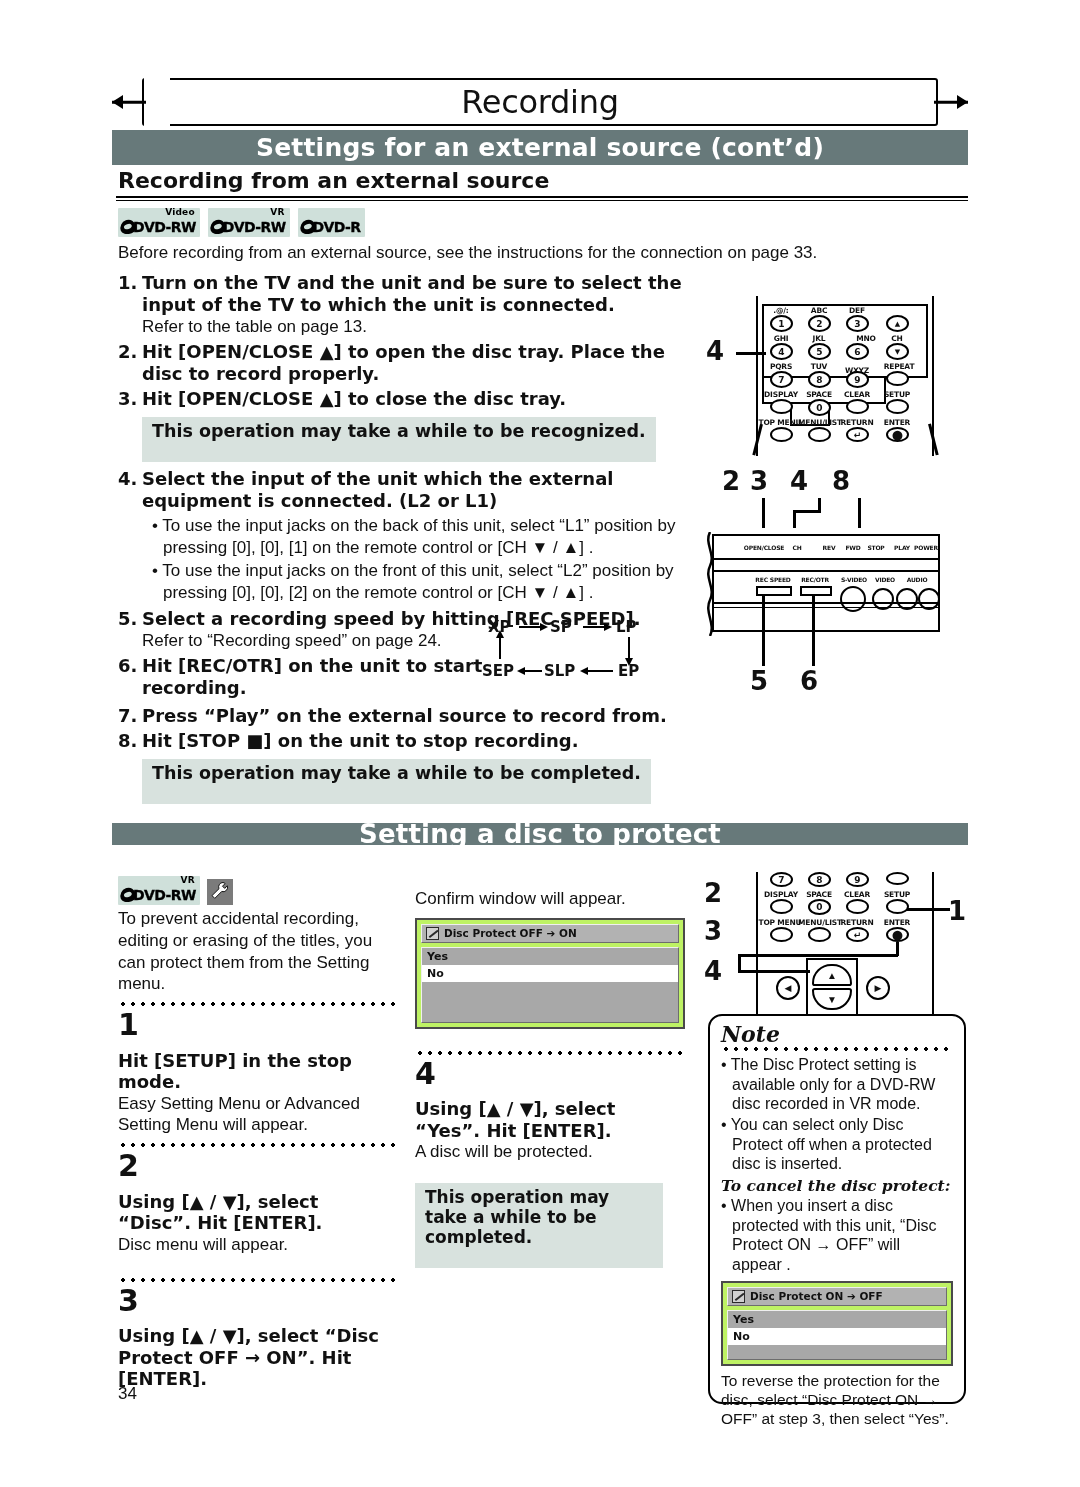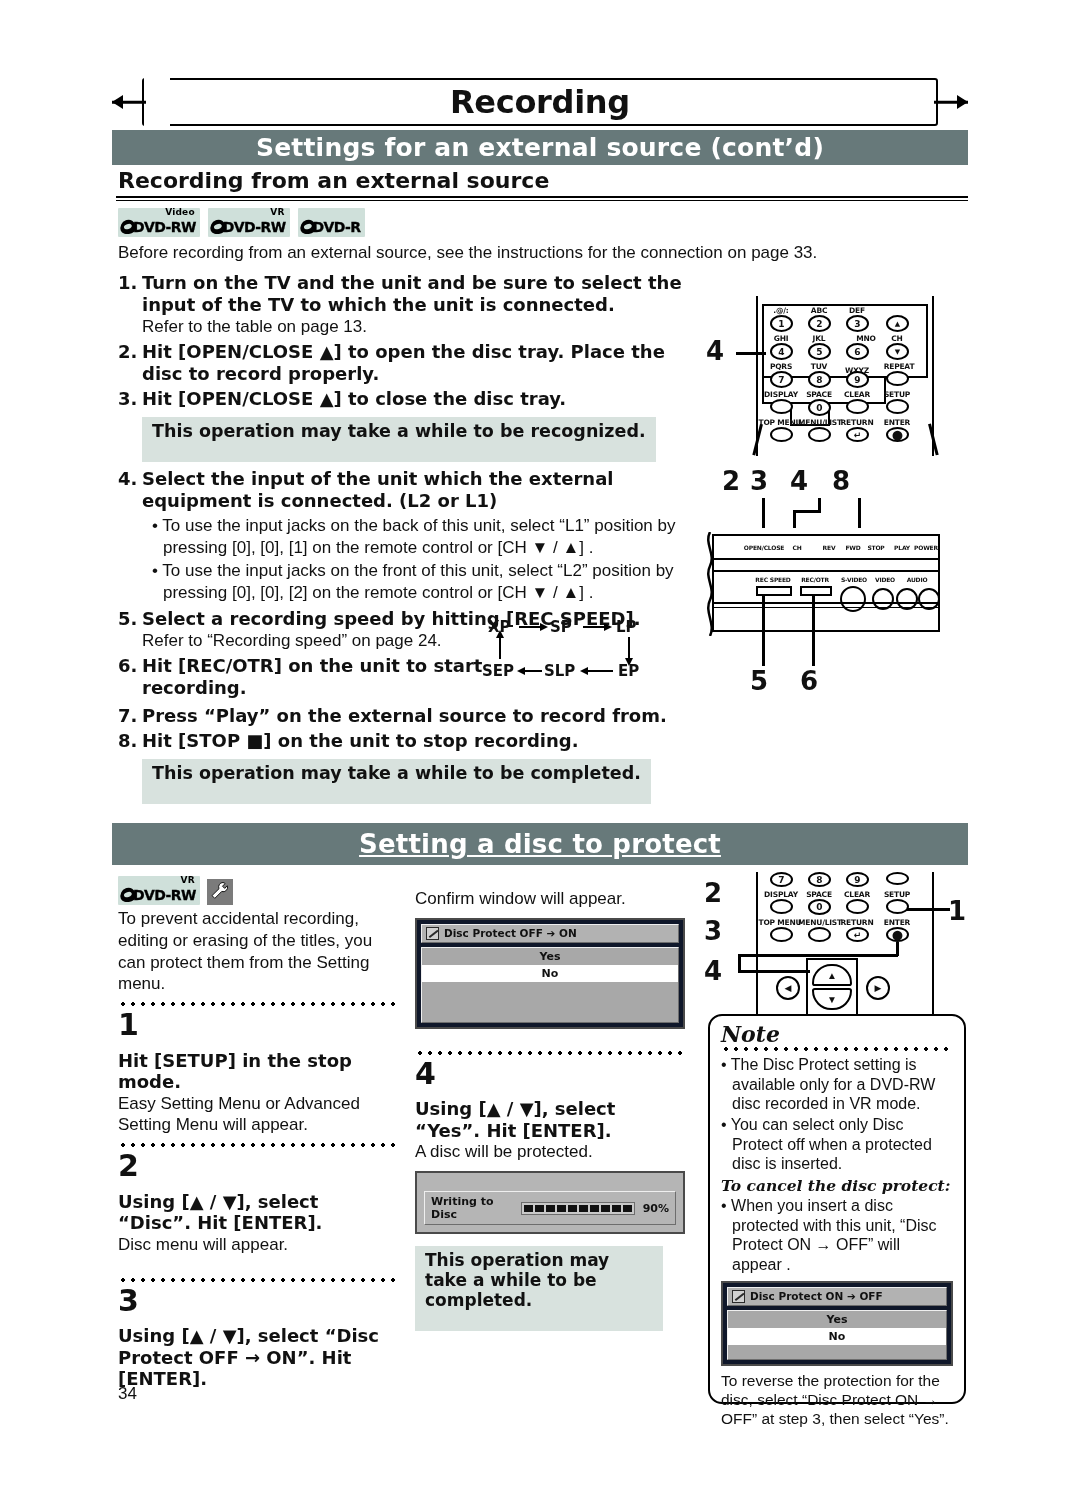--- a/index.html
+++ b/index.html
@@ -34,36 +34,36 @@
   .chapter-banner .wing.right { right: 0; transform: translateY(-50%); }
   .chapter-banner .nub {
     position: absolute; top: 50%; width: 0; height: 0;
     border-top: 7px solid transparent; border-bottom: 7px solid transparent;
     transform: translateY(-50%);
   }
   .chapter-banner .nub.left { left: 0; border-right: 11px solid #000; }
   .chapter-banner .nub.right { right: 0; border-left: 11px solid #000; }
   .chapter-title {
     position: absolute; inset: 0; display: flex; align-items: center; justify-content: center;
-    font-size: 32px; font-weight: bold; letter-spacing: -0.3px;
+    font-size: 32px; font-weight: normal; letter-spacing: -0.3px;
     font-family: "DejaVu Sans", sans-serif;
   }
 
   
   .section-bar {
     position: absolute;
     background: #67797a;
     color: #fff;
     display: flex; align-items: center; justify-content: center;
     font-size: 25px; font-weight: bold;
     font-family: "DejaVu Sans", sans-serif;
     letter-spacing: 0.2px;
   }
   .section-bar.top { left: 112px; top: 130px; width: 856px; height: 35px; }
-  .section-bar.disc-protect { left: 112px; top: 823px; width: 856px; height: 42px; font-size: 26px; text-decoration: underline; }
+  .section-bar.disc-protect { left: 112px; top: 823px; width: 856px; height: 22px; font-size: 26px; text-decoration: underline; }
 
   .subsection-title {
     position: absolute; left: 118px; top: 168px;
     font-size: 22px; font-weight: bold;
     font-family: "DejaVu Sans", sans-serif;
   }
   .double-rule {
     position: absolute; left: 116px; top: 196px; width: 852px; height: 5px;
     border-top: 2px solid #000; border-bottom: 1.5px solid #000;
   }
@@ -190,23 +190,22 @@
     font-size: 30px; font-weight: bold; line-height: 1.05; margin-bottom: 9px;
     font-family: "DejaVu Sans", sans-serif;
   }
   .bold-instr {
     font-size: 18px; font-weight: bold; line-height: 1.2;
     font-family: "DejaVu Sans", sans-serif;
   }
 
   
   .osd {
-    border: 2px solid #4a4a4a; background: #0f172a; padding: 4px;
+    border: 2px solid #4a4a4a; background: #bef264; padding: 4px;
     width: 100%;
-    text-align: center;
   }
   .osd-title {
     background: #b2b2b2; border: 1.5px solid #efefef; border-right-color:#6d6d6d; border-bottom-color:#6d6d6d;
     display: flex; align-items: center; gap: 5px;
     padding: 2px 4px; font-size: 10.5px; font-weight: bold;
     font-family: "DejaVu Sans", sans-serif;
   }
   .osd-icon {
     width: 13px; height: 13px; background: #d0d0d0; border: 1px solid #2a2a2a;
     position: relative; flex: 0 0 13px;
@@ -508,38 +507,20 @@
         <div class="osd-item sel">No</div>
         <div class="osd-filler"></div>
       </div>
     </div>
 
     <div class="dotline" style="margin-top:22px"></div>
     <div class="big-num">4</div>
     <div class="bold-instr">Using [▲ / ▼], select “Yes”. Hit [ENTER].</div>
     <div class="body-p" style="margin-bottom:8px;">A disc will be protected.</div>
 
-    <div class="progress-osd">
-      <div class="progress-row">
-        <span class="progress-label">Writing to Disc</span>
-        <span class="progress-track">
-          <i class="progress-seg"></i>
-            <i class="progress-seg"></i>
-            <i class="progress-seg"></i>
-          <i class="progress-seg"></i>
-            <i class="progress-seg"></i>
-            <i class="progress-seg"></i>
-          <i class="progress-seg"></i>
-            <i class="progress-seg"></i>
-            <i class="progress-seg"></i>
-          <i class="progress-seg"></i>
-        </span>
-        <span class="progress-pct">90%</span>
-      </div>
-    </div>
 
     <div class="notebox-hl" style="margin-left:0;margin-top:12px;max-width:248px;font-size:17px;">This operation may take a while to be completed.</div>
   </div>
 
   <div class="remote-bottom">
     <div class="remote-body" style="left:56px;top:0;width:178px;height:150px;"></div>
 
     <div class="callout-num" style="left:4px;top:6px;">2</div>
     <div class="callout-num" style="left:4px;top:44px;">3</div>
     <div class="callout-num" style="left:4px;top:84px;">4</div>

